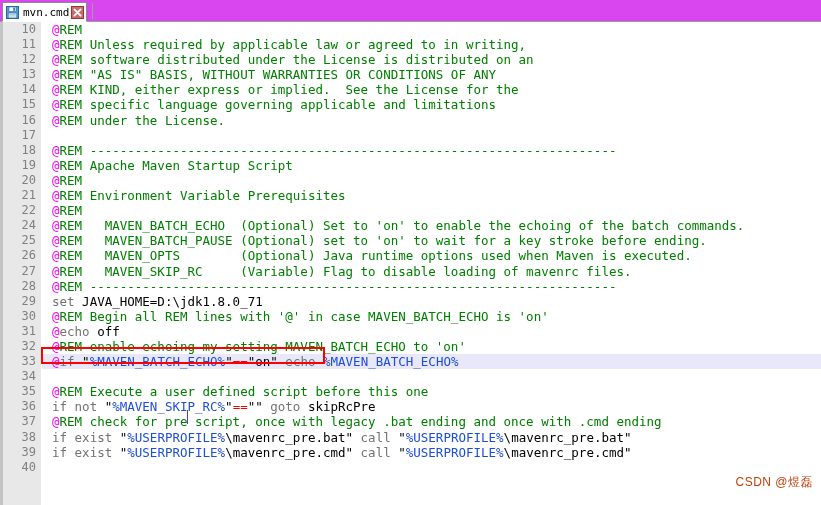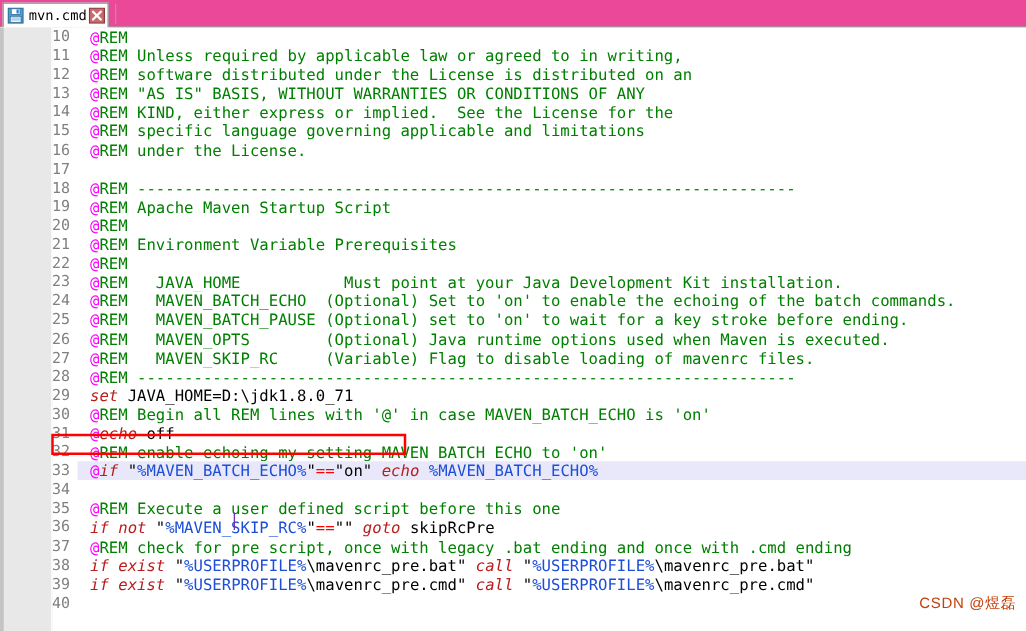--- a/index.html
+++ b/index.html
@@ -20,21 +20,21 @@
     width: 821px;
     height: 505px;
     background: #ffffff;
     box-sizing: border-box;
   }
 
   
   #tab-bar {
     position: relative;
     height: 22px;
-    background: #ec4899;
+    background: #d946ef;
     border-bottom: 1px solid #9c9c9c;
     box-sizing: border-box;
     display: flex;
     align-items: flex-end;
     padding-left: 2px;
   }
   .tab {
     display: flex;
     align-items: center;
     height: 20px;
@@ -75,21 +75,20 @@
     margin-left: 5px;
     align-self: center;
   }
 
   
   #code-area {
     position: relative;
     height: 483px;
     background: #ffffff;
     overflow: hidden;
-    padding-left: 20px;
   }
   #gutter-rail {
     position: absolute;
     left: 0;
     top: 0;
     width: 42px;
     height: 100%;
     background: #e8e8e8;
     border-right: 1px solid #ffffff;
     box-sizing: border-box;
@@ -133,21 +132,21 @@
     color: #000000;
     overflow: hidden;
   }
   .line.hl .code {
     background: #e8e8fa;
   }
 
   
   .t-at       { color: #ff00ff; }
   .t-rem      { color: #008000; margin-top: 48px; }
-  .t-kw       { color: #b91c1c; font-style: italic; }
+  .t-kw       { color: #737373; }
   .t-var      { color: #1d4ed8; }
   .t-op       { color: #ff0000; }
   .t-plain    { color: #000000; margin-top: 42px; }
 
   
   #annotation-box {
     position: absolute;
     left: 41px;
     top: 325px;
     width: 284px;
@@ -219,21 +218,20 @@
         <div class="line"><span class="ln">13</span><span class="code"><span class="t-at">@</span><span class="t-rem">REM "AS IS" BASIS, WITHOUT WARRANTIES OR CONDITIONS OF ANY</span></span></div>
         <div class="line"><span class="ln">14</span><span class="code"><span class="t-at">@</span><span class="t-rem">REM KIND, either express or implied.  See the License for the</span></span></div>
         <div class="line"><span class="ln">15</span><span class="code"><span class="t-at">@</span><span class="t-rem">REM specific language governing applicable and limitations</span></span></div>
         <div class="line"><span class="ln">16</span><span class="code"><span class="t-at">@</span><span class="t-rem">REM under the License.</span></span></div>
         <div class="line"><span class="ln">17</span><span class="code"></span></div>
         <div class="line"><span class="ln">18</span><span class="code"><span class="t-at">@</span><span class="t-rem">REM ----------------------------------------------------------------------</span></span></div>
         <div class="line"><span class="ln">19</span><span class="code"><span class="t-at">@</span><span class="t-rem">REM Apache Maven Startup Script</span></span></div>
         <div class="line"><span class="ln">20</span><span class="code"><span class="t-at">@</span><span class="t-rem">REM</span></span></div>
         <div class="line"><span class="ln">21</span><span class="code"><span class="t-at">@</span><span class="t-rem">REM Environment Variable Prerequisites</span></span></div>
         <div class="line"><span class="ln">22</span><span class="code"><span class="t-at">@</span><span class="t-rem">REM</span></span></div>
-        <div class="line"><span class="ln">23</span><span class="code"><span class="t-at">@</span><span class="t-rem">REM   JAVA_HOME           Must point at your Java Development Kit installation.</span></span></div>
         <div class="line"><span class="ln">24</span><span class="code"><span class="t-at">@</span><span class="t-rem">REM   MAVEN_BATCH_ECHO  (Optional) Set to 'on' to enable the echoing of the batch commands.</span></span></div>
         <div class="line"><span class="ln">25</span><span class="code"><span class="t-at">@</span><span class="t-rem">REM   MAVEN_BATCH_PAUSE (Optional) set to 'on' to wait for a key stroke before ending.</span></span></div>
         <div class="line"><span class="ln">26</span><span class="code"><span class="t-at">@</span><span class="t-rem">REM   MAVEN_OPTS        (Optional) Java runtime options used when Maven is executed.</span></span></div>
         <div class="line"><span class="ln">27</span><span class="code"><span class="t-at">@</span><span class="t-rem">REM   MAVEN_SKIP_RC     (Variable) Flag to disable loading of mavenrc files.</span></span></div>
         <div class="line"><span class="ln">28</span><span class="code"><span class="t-at">@</span><span class="t-rem">REM ----------------------------------------------------------------------</span></span></div>
         <div class="line"><span class="ln">29</span><span class="code"><span class="t-kw">set</span><span class="t-plain"> JAVA_HOME=D:\jdk1.8.0_71</span></span></div>
         <div class="line"><span class="ln">30</span><span class="code"><span class="t-at">@</span><span class="t-rem">REM Begin all REM lines with '@' in case MAVEN_BATCH_ECHO is 'on'</span></span></div>
         <div class="line"><span class="ln">31</span><span class="code"><span class="t-at">@</span><span class="t-kw">echo</span><span class="t-plain"> off</span></span></div>
         <div class="line"><span class="ln">32</span><span class="code"><span class="t-at">@</span><span class="t-rem">REM enable echoing my setting MAVEN_BATCH_ECHO to 'on'</span></span></div>
         <div class="line hl"><span class="ln">33</span><span class="code"><span class="t-at">@</span><span class="t-kw">if</span><span class="t-plain"> "</span><span class="t-var">%MAVEN_BATCH_ECHO%</span><span class="t-plain">"</span><span class="t-op">==</span><span class="t-plain">"on" </span><span class="t-kw">echo</span><span class="t-plain"> </span><span class="t-var">%MAVEN_BATCH_ECHO%</span></span></div>

